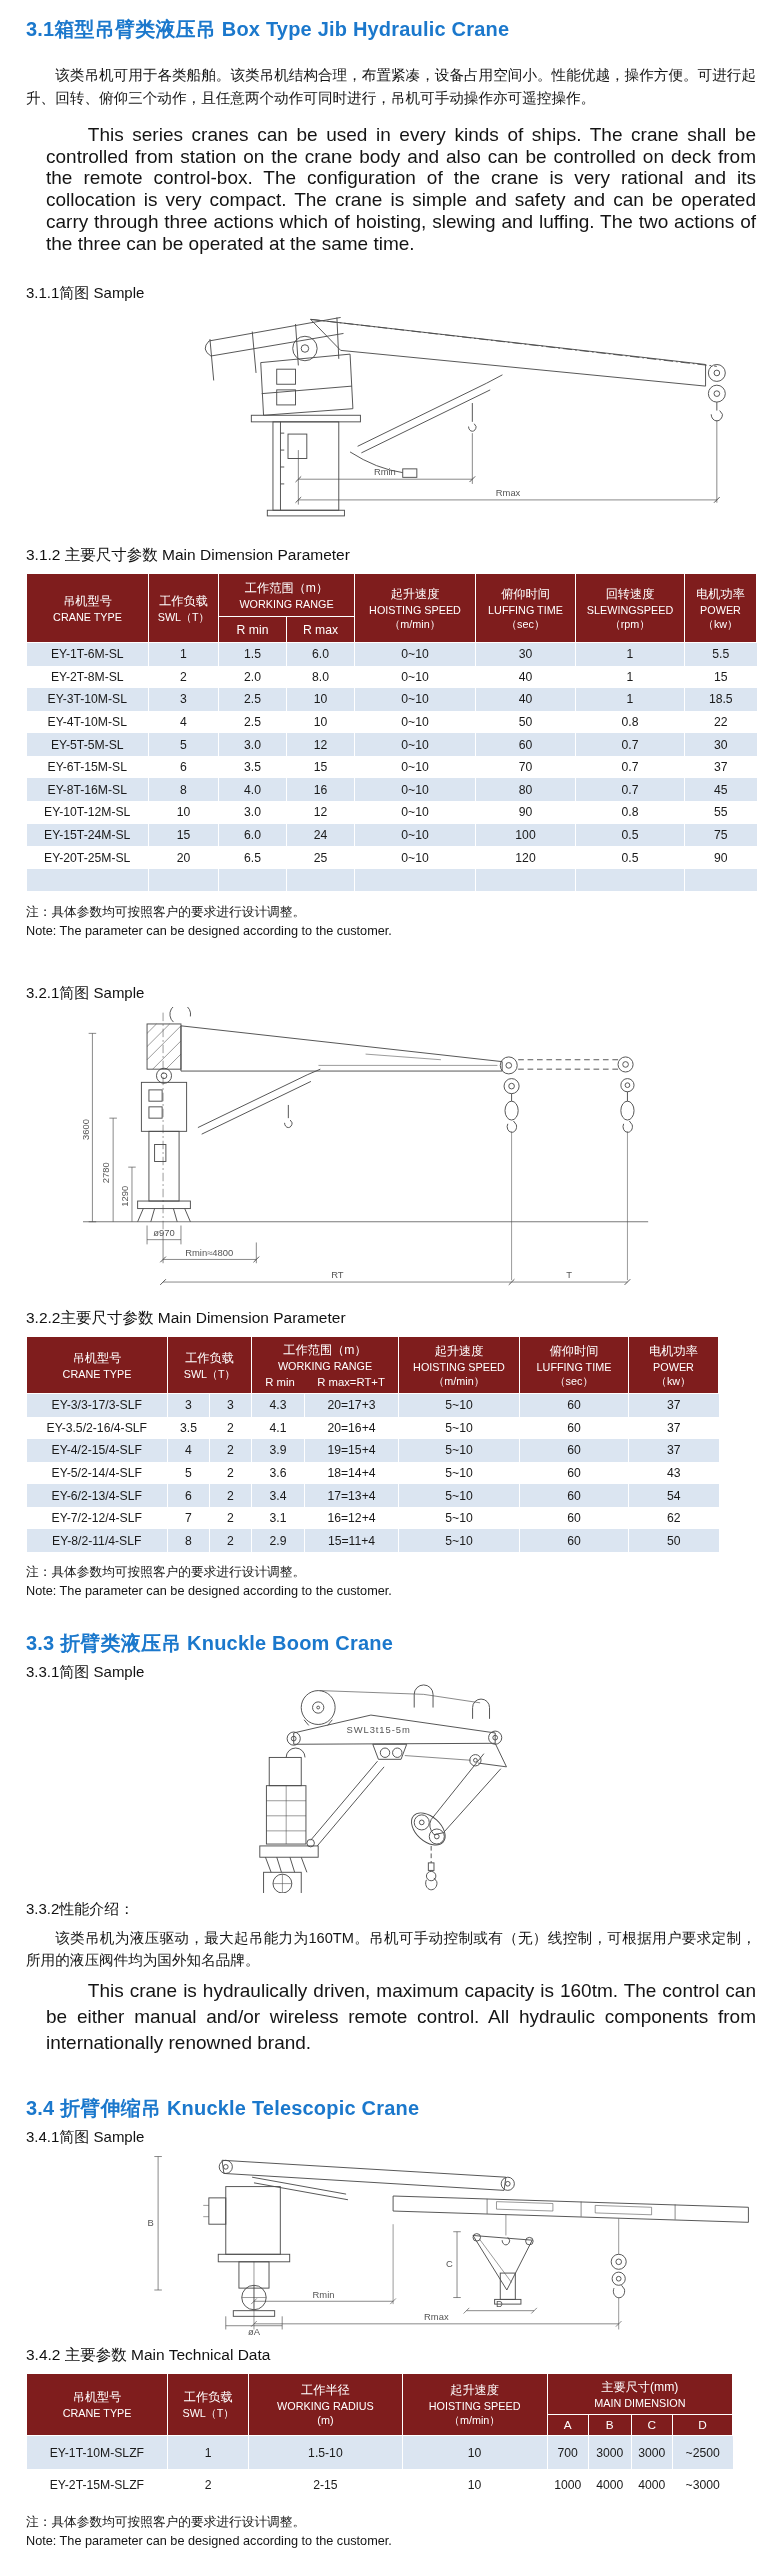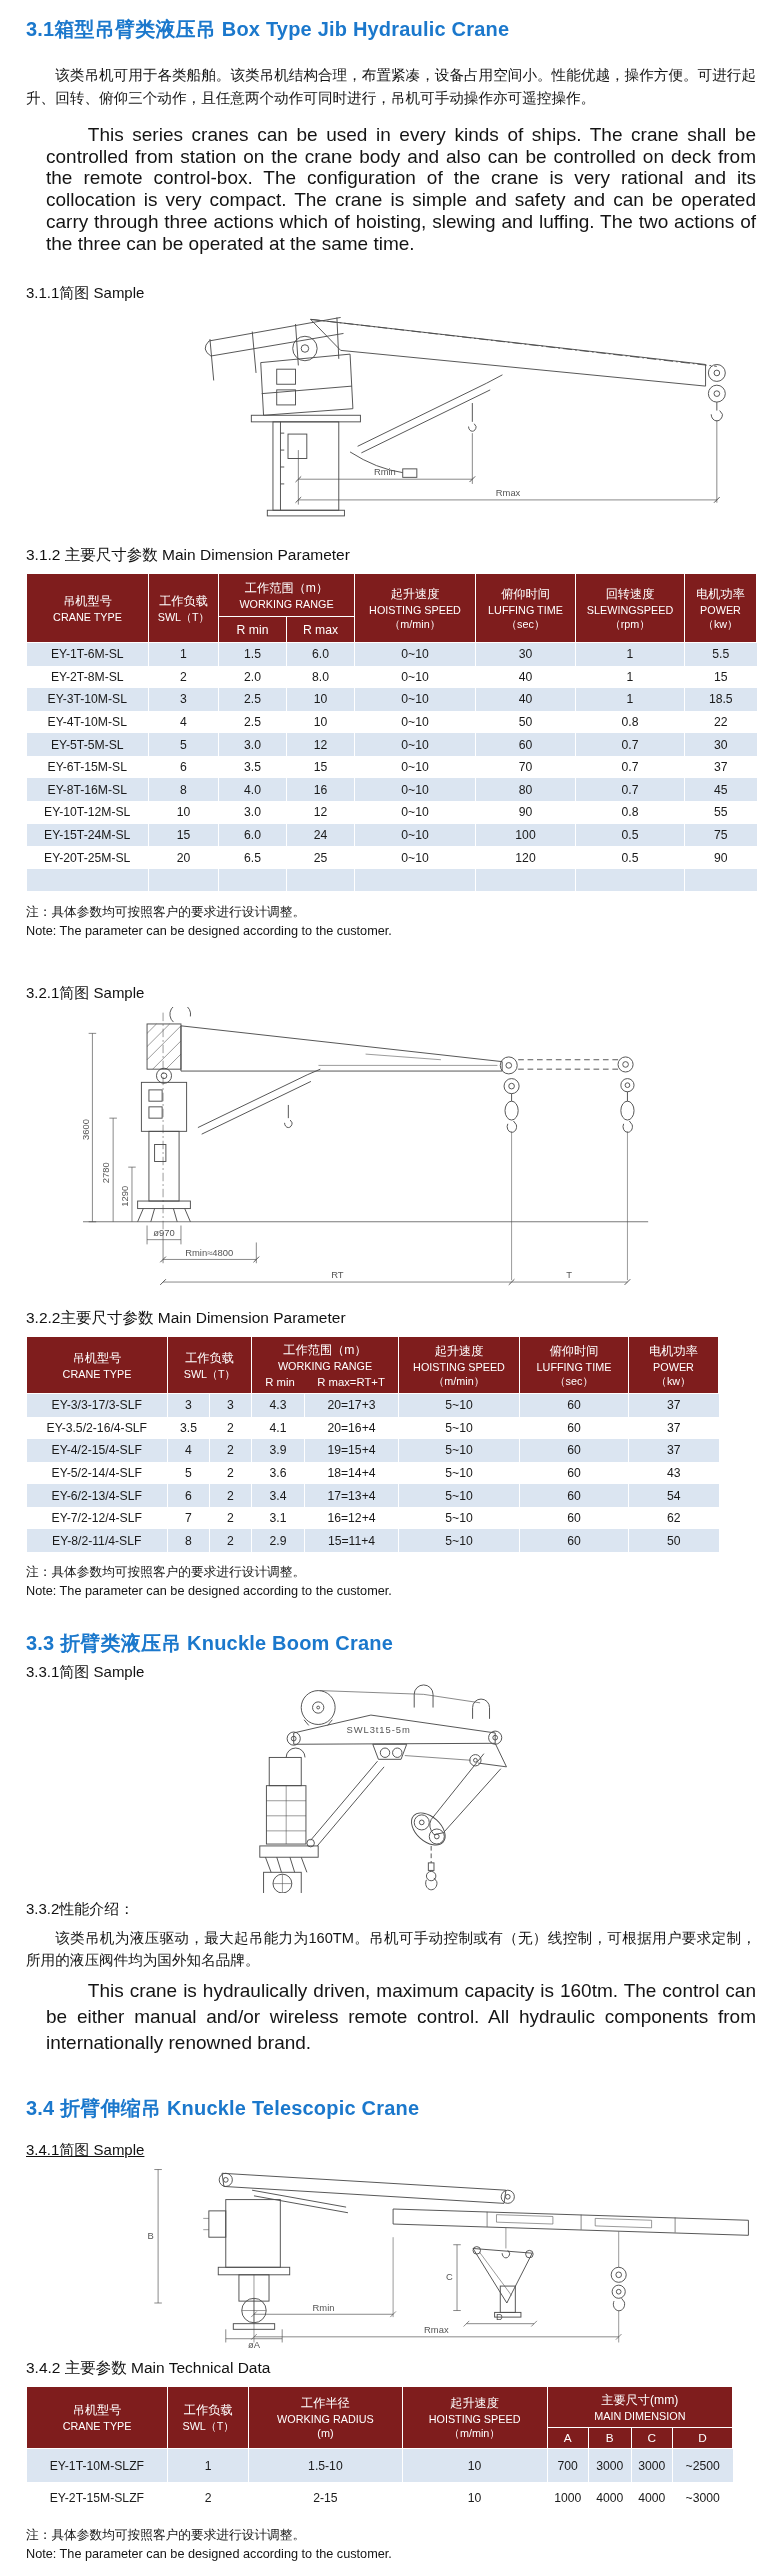--- a/index.html
+++ b/index.html
@@ -531,21 +531,21 @@
       </svg>
     </div>
 
     <h3 class="sub-h" style="margin-top:7.5px;">3.3.2性能介绍：</h3>
     <p class="para-cn" style="margin-top:7.5px; line-height:22px;">该类吊机为液压驱动，最大起吊能力为160TM。吊机可手动控制或有（无）线控制，可根据用户要求定制，所用的液压阀件均为国外知名品牌。</p>
     <p class="para-en" style="margin-top:7.5px; line-height:26px;">This crane is hydraulically driven, maximum capacity is 160tm. The control can be either manual and/or wireless remote control. All hydraulic components from internationally renowned brand.</p>
   </section>
 
   <section class="mt40">
     <h1 class="sec-h">3.4 折臂伸缩吊 Knuckle Telescopic Crane</h1>
-    <h3 class="sub-h" style="margin-top:19px;text-decoration:underline;">3.4.1简图 Sample</h3>
+    <h3 class="sub-h" style="margin-top:6px;">3.4.1简图 Sample</h3>
 
     <div class="drawing" style="margin:1.9px 0 0 28px;">
       <svg width="697" height="188" viewBox="0 0 740 200">
         <g fill="none" stroke="#4d4d4d" stroke-width="1">
 
           <path d="M110,8 L110,150 M106,8 L114,8 M106,150 L114,150" stroke-width="0.7"></path>
 
           <path d="M178,12 L480,30 L478,44 L180,26 Z"></path>
           <circle cx="182" cy="19" r="7"></circle>
             <circle cx="182" cy="19" r="2.5"></circle>

